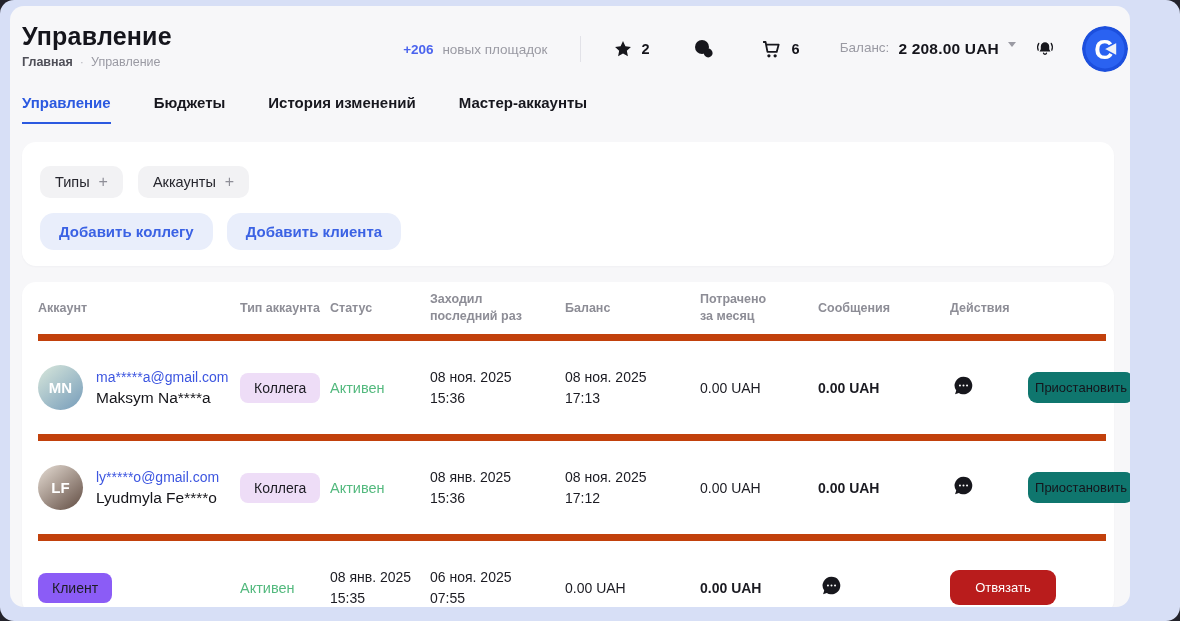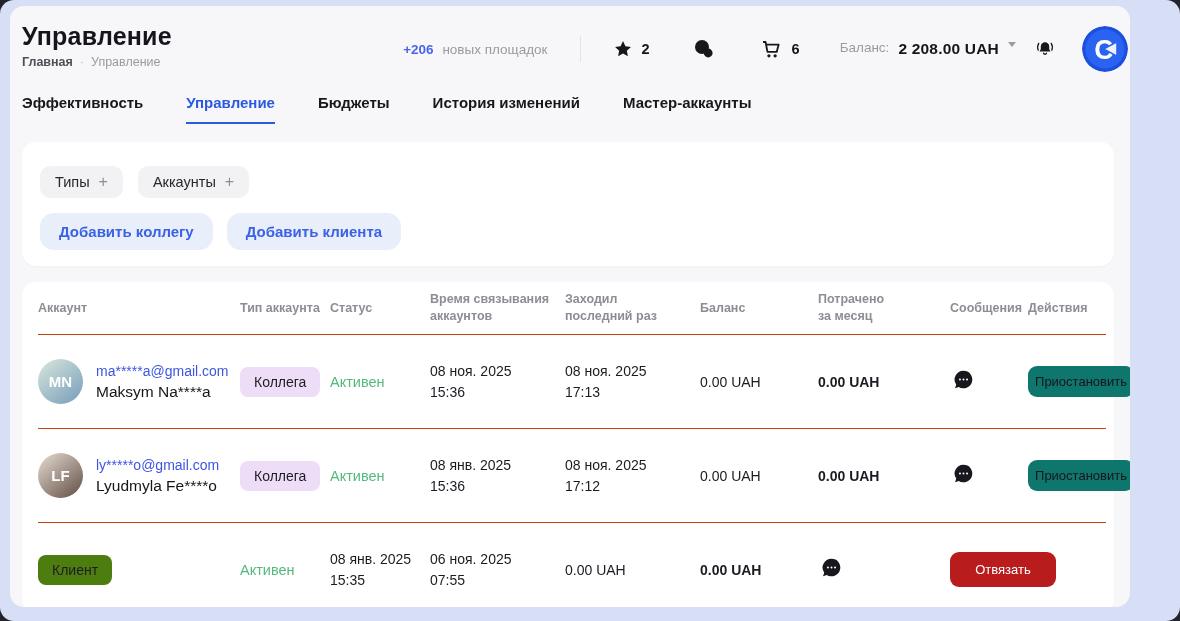--- a/index.html
+++ b/index.html
@@ -55,32 +55,32 @@
   .chip .plus{color:#8e8e97;margin-left:9px;font-size:16px;line-height:1;}
   .fbtn-row{display:flex;gap:14px;margin-top:15px;}
   .fbtn{background:#e9eefb;color:#3b62e4;border:none;border-radius:14px;padding:10px 19px;
         font-size:15px;font-weight:600;cursor:pointer;font-family:inherit;}
   
   .table-card{margin-top:16px;height:332px;padding:0 8px 0 16px;box-sizing:border-box;}
   .grid{display:grid;grid-template-columns:202px 90px 100px 135px 135px 118px 132px 78px 1fr;
         align-items:center;}
   .thead{height:52px;color:#8d8d96;font-size:12.5px;font-weight:600;}
   .th{white-space:pre-line;line-height:1.35;padding-right:8px;}
-  .trow{height:93px;border-top:1px solid #c2410c;}
+  .trow{height:93px;border-top:7px solid #c2410c;}
   .acc-cell{display:flex;align-items:center;gap:13px;}
   .avatar{width:45px;height:45px;border-radius:50%;flex:none;display:flex;align-items:center;
           justify-content:center;color:#ffffff;font-size:15px;font-weight:700;}
   .av0{background:linear-gradient(140deg,#cfe0d8 10%,#7fa3bd 90%);}
   .av1{background:linear-gradient(140deg,#d9cfc6 10%,#6e5a50 90%);}
   .av2{background:linear-gradient(140deg,#cbc7c0 10%,#8a8278 90%);}
   .acc-email{color:#3d56e0;font-size:14px;font-weight:500;text-decoration:none;display:block;cursor:pointer;}
   .acc-name{color:#15151a;font-size:15.5px;margin-top:4px;}
   .badge{display:inline-block;padding:7px 14px;border-radius:8px;font-size:14px;color:#1d1d24;}
   .badge.lavender{background:#eeddf7;}
-  .badge.amber{background:#4d7c0f;}
+  .badge.amber{background:#8b5cf6;}
   .status{color:#53b97e;font-size:14.5px;}
   .date{white-space:pre-line;font-size:14px;color:#1b1b22;line-height:1.45;}
   .money{font-size:14px;color:#1b1b22;}
   .spent{font-weight:700;}
   .msg-cell{padding-left:2px;}
   .msg-btn{background:none;border:none;padding:0;cursor:pointer;display:inline-flex;}
   .action-btn{border:none;border-radius:9px;font-family:inherit;font-size:13px;cursor:pointer;
               width:106px;padding:8px 4px;text-align:center;box-sizing:border-box;}
   .action-btn.secondary{background:#0f766e;color:#15151c;}
   .action-btn.primary{background:#b91c1c;color:#ffffff;padding:10px 4px;text-align:center;}
@@ -156,21 +156,20 @@
             <circle cx="23" cy="23" r="23" fill="#1c4fdd"></circle>
             <circle cx="23" cy="23" r="19.5" fill="#2a62f1"></circle>
             <text x="22" y="32.5" text-anchor="middle" font-family="Liberation Sans, sans-serif" font-size="27" font-weight="bold" fill="#ffffff">C</text>
             <polygon points="21.5,23 35,15.8 35,30.2" fill="#eef1f8" stroke="#2a62f1" stroke-width="1.6"></polygon>
           </svg>
         </span>
       </div>
     </div>
 
     <div class="tabs" id="tabs">
-        <div class="tab">Эффективность</div>
         <div class="tab active">Управление</div>
         <div class="tab">Бюджеты</div>
         <div class="tab">История изменений</div>
         <div class="tab">Мастер-аккаунты</div>
       </div>
 
     <div class="card filter-card">
       <div class="chip-row" id="chips">
           <span class="chip">
     <span>Типы</span>
@@ -185,22 +184,20 @@
           <button class="fbtn">Добавить коллегу</button>
           <button class="fbtn">Добавить клиента</button>
         </div>
     </div>
 
     <div class="card table-card">
       <div class="grid thead" id="thead">
           <div class="th">Аккаунт</div>
           <div class="th">Тип аккаунта</div>
           <div class="th">Статус</div>
-          <div class="th">Время связывания
-аккаунтов</div>
           <div class="th">Заходил
 последний раз</div>
           <div class="th">Баланс</div>
           <div class="th">Потрачено
 за месяц</div>
           <div class="th">Сообщения</div>
           <div class="th">Действия</div>
         </div>
       <div id="tbody">
           <div class="grid trow">

